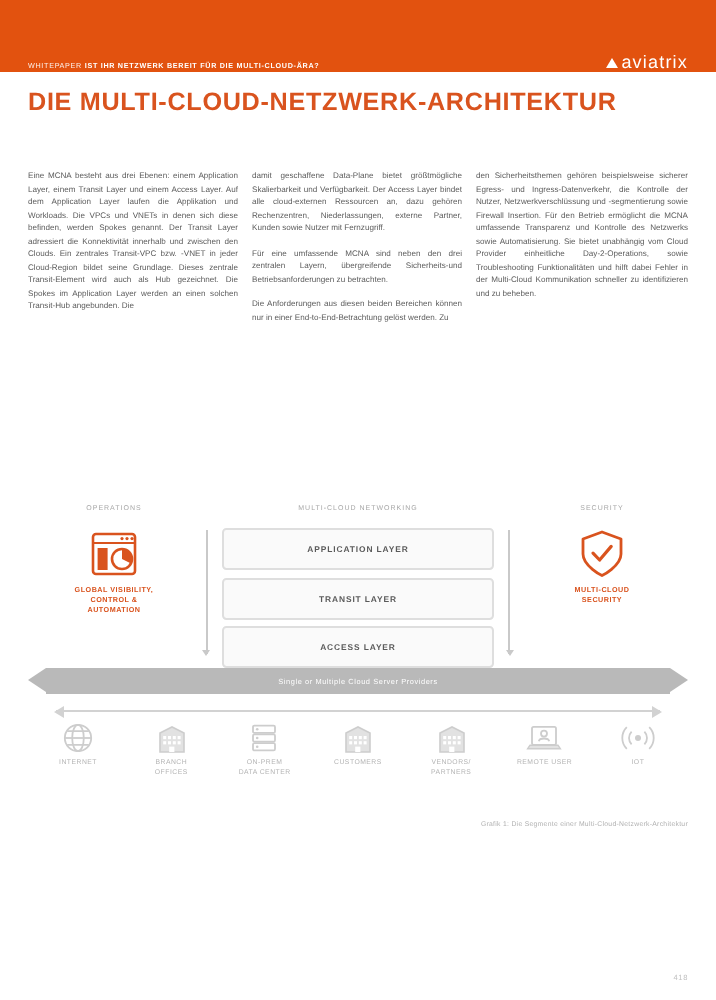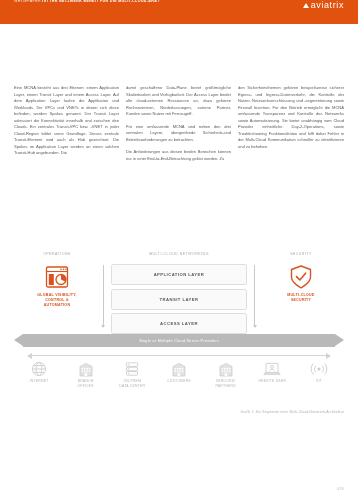--- a/index.html
+++ b/index.html
@@ -8,22 +8,22 @@
     background:#ffffff;
     font-family:"Liberation Sans",sans-serif;
     color:#4a4a4a;
     overflow:hidden;
     position:relative;
   }
   .page{width:358px;height:500px;position:relative;overflow:hidden;background:#fff;}
 
   
   .hdr{
-    height:24px;background:#e2520f;
-    display:flex;align-items:flex-start;justify-content:space-between;
+    height:36px;background:#e2520f;
+    display:flex;align-items:flex-end;justify-content:space-between;
     padding:0 14px;box-sizing:border-box;
   }
   .hdr-text{
     color:#ffffff;font-size:3.6px;font-weight:bold;letter-spacing:.35px;
     text-transform:uppercase;white-space:nowrap;line-height:1;
   }
   .hdr-text .wp{font-weight:normal;opacity:.92;}
   .logo{display:flex;align-items:center;gap:2px;}
   .logo-mark{width:0;height:0;border-left:3.4px solid transparent;border-right:3.4px solid transparent;border-bottom:5.6px solid #ffffff;}
   .logo-word{color:#fff;font-size:9px;letter-spacing:.6px;font-weight:300;}
@@ -129,20 +129,21 @@
     <div class="hdr-text">
       <span class="wp">WHITEPAPER</span>
       <span>IST IHR NETZWERK BEREIT FÜR DIE MULTI-CLOUD-ÄRA?</span>
     </div>
     <div class="logo">
       <span class="logo-mark"></span>
       <span class="logo-word">aviatrix</span>
     </div>
   </div>
 
+  <div class="title">DIE MULTI-CLOUD-NETZWERK-ARCHITEKTUR</div>
 
   <div class="cols">
     <div class="col">
       <p>Eine MCNA besteht aus drei Ebenen: einem Application Layer, einem Transit Layer und einem Access Layer. Auf dem Application Layer laufen die Applikation und Workloads. Die VPCs und VNETs in denen sich diese befinden, werden Spokes genannt. Der Transit Layer adressiert die Konnektivität innerhalb und zwischen den Clouds. Ein zentrales Transit-VPC bzw. -VNET in jeder Cloud-Region bildet seine Grundlage. Dieses zentrale Transit-Element wird auch als Hub gezeichnet. Die Spokes im Application Layer werden an einen solchen Transit-Hub angebunden. Die</p>
     </div>
     <div class="col">
       <p>damit geschaffene Data-Plane bietet größtmögliche Skalierbarkeit und Verfügbarkeit. Der Access Layer bindet alle cloud-externen Ressourcen an, dazu gehören Rechenzentren, Niederlassungen, externe Partner, Kunden sowie Nutzer mit Fernzugriff.</p>
       <p>Für eine umfassende MCNA sind neben den drei zentralen Layern, übergreifende Sicherheits-und Betriebsanforderungen zu betrachten.</p>
       <p>Die Anforderungen aus diesen beiden Bereichen können nur in einer End-to-End-Betrachtung gelöst werden. Zu</p>
     </div>

